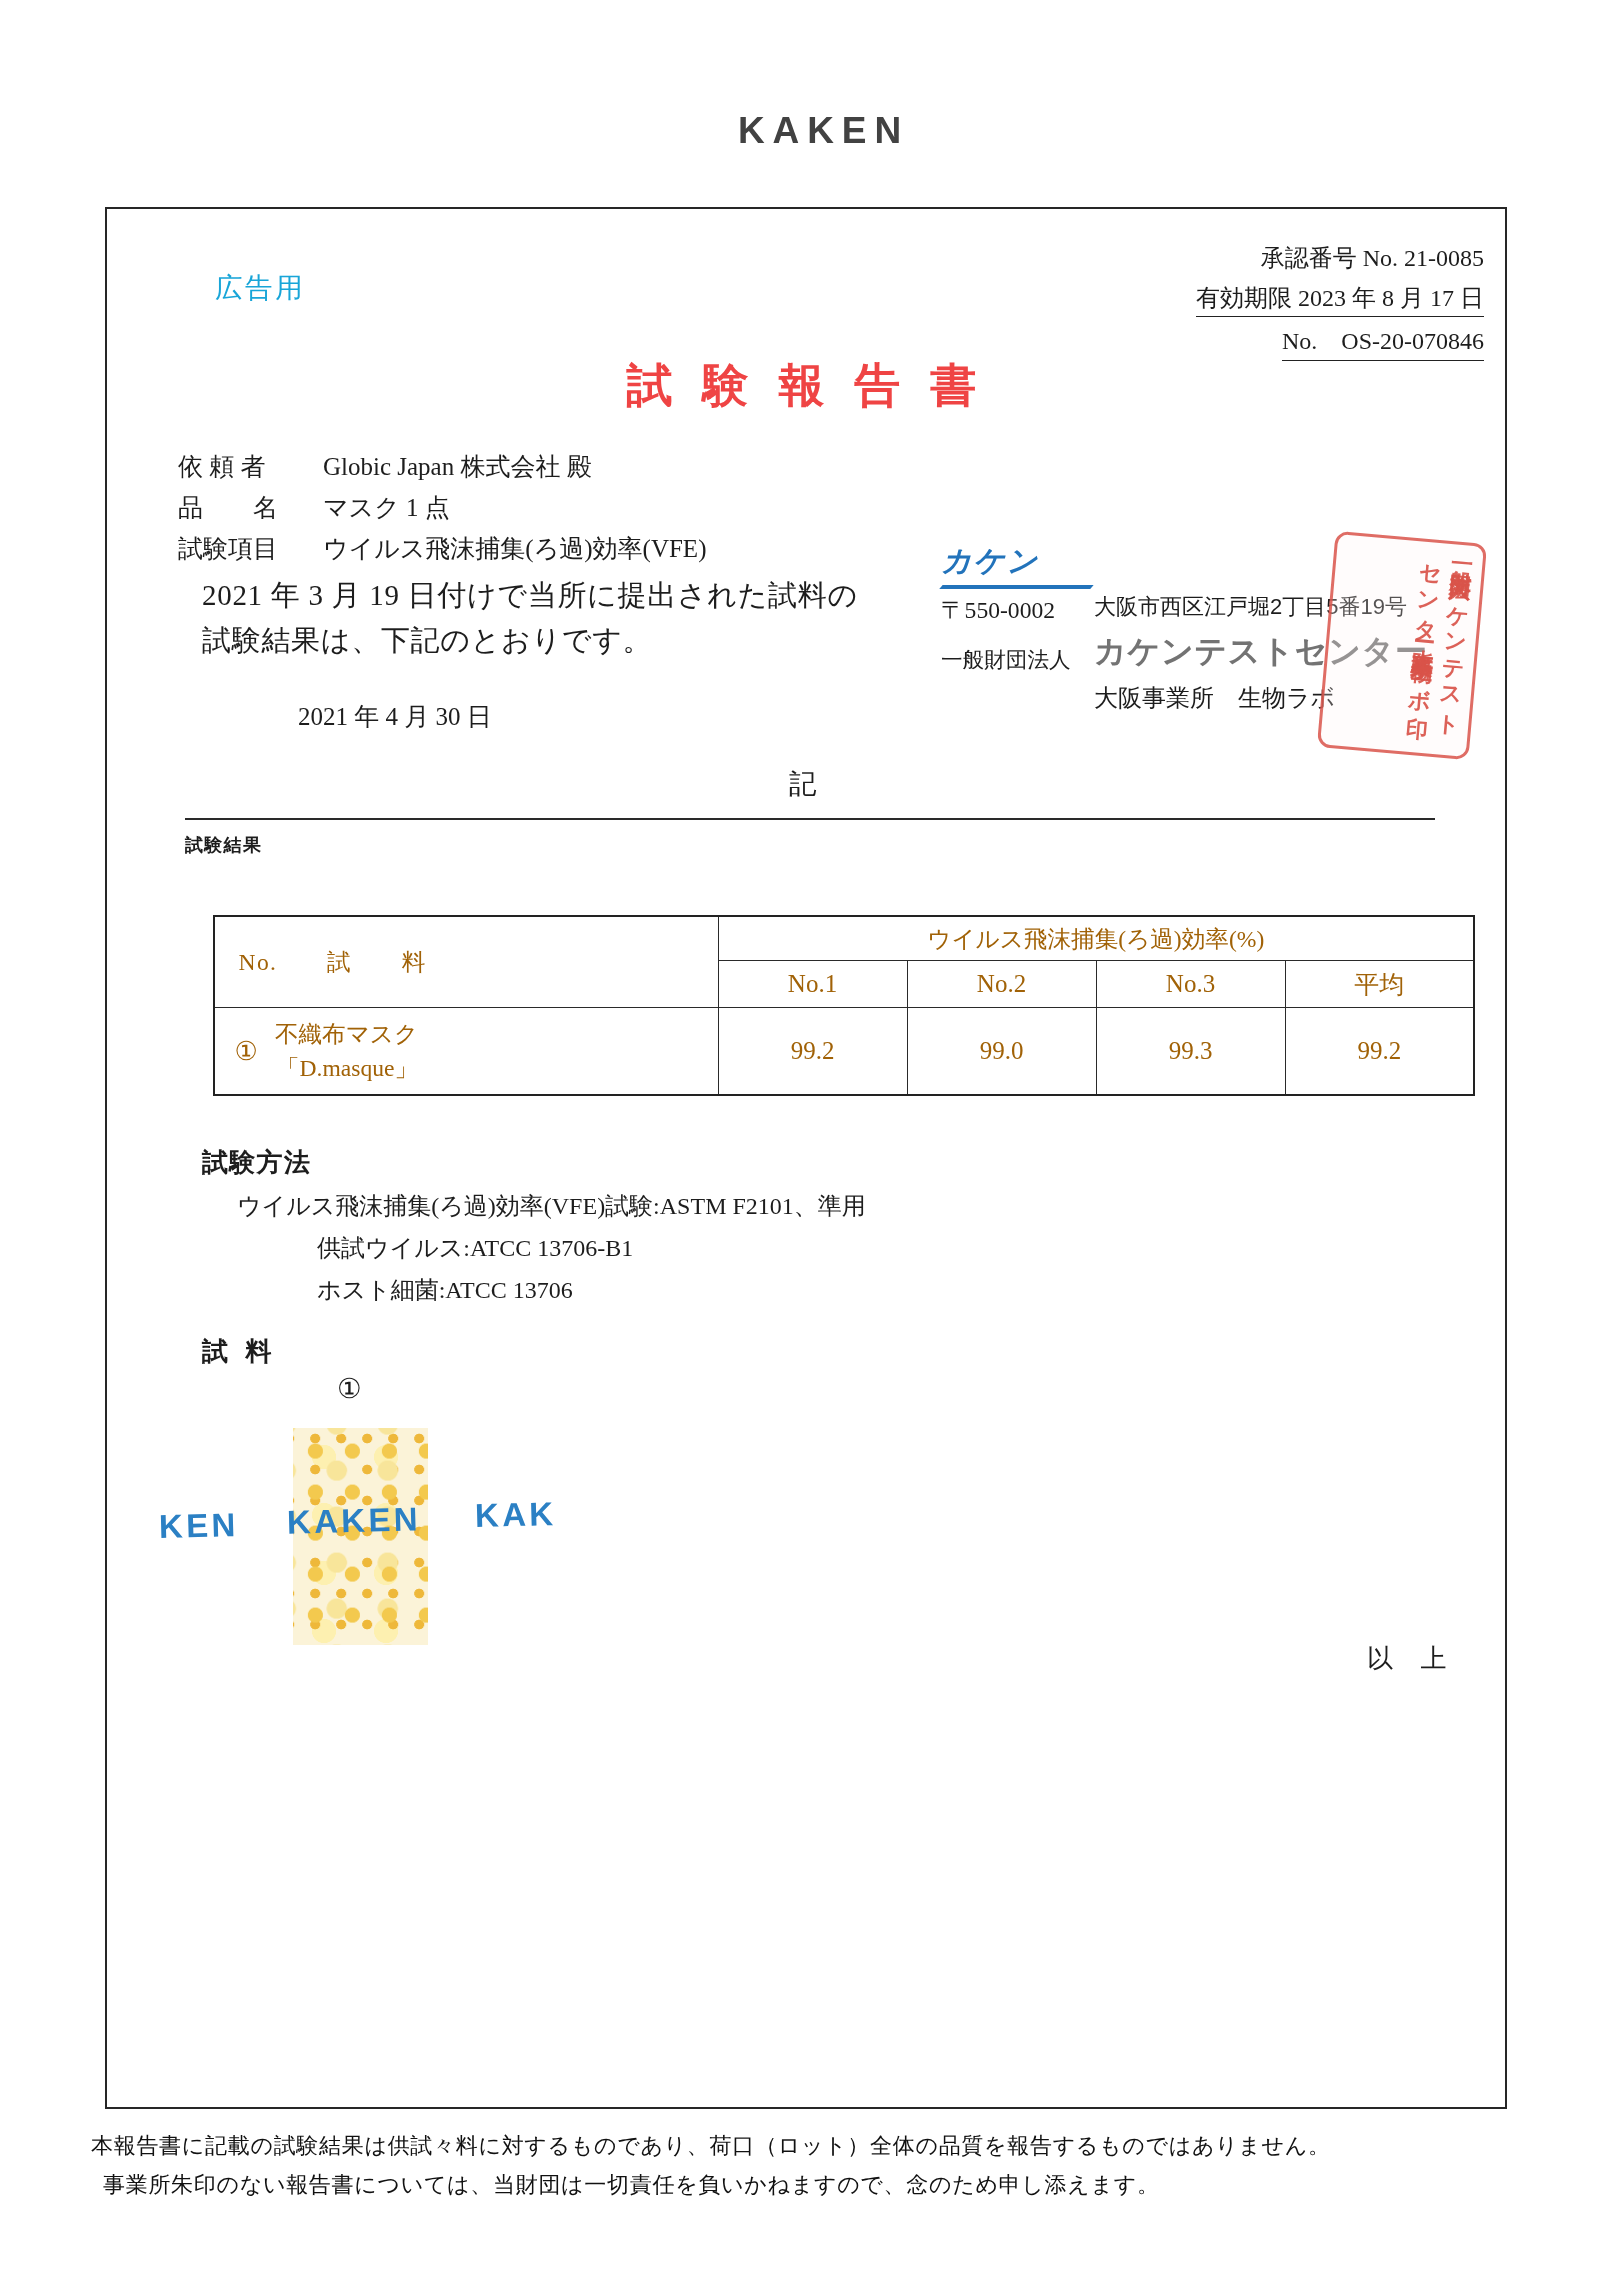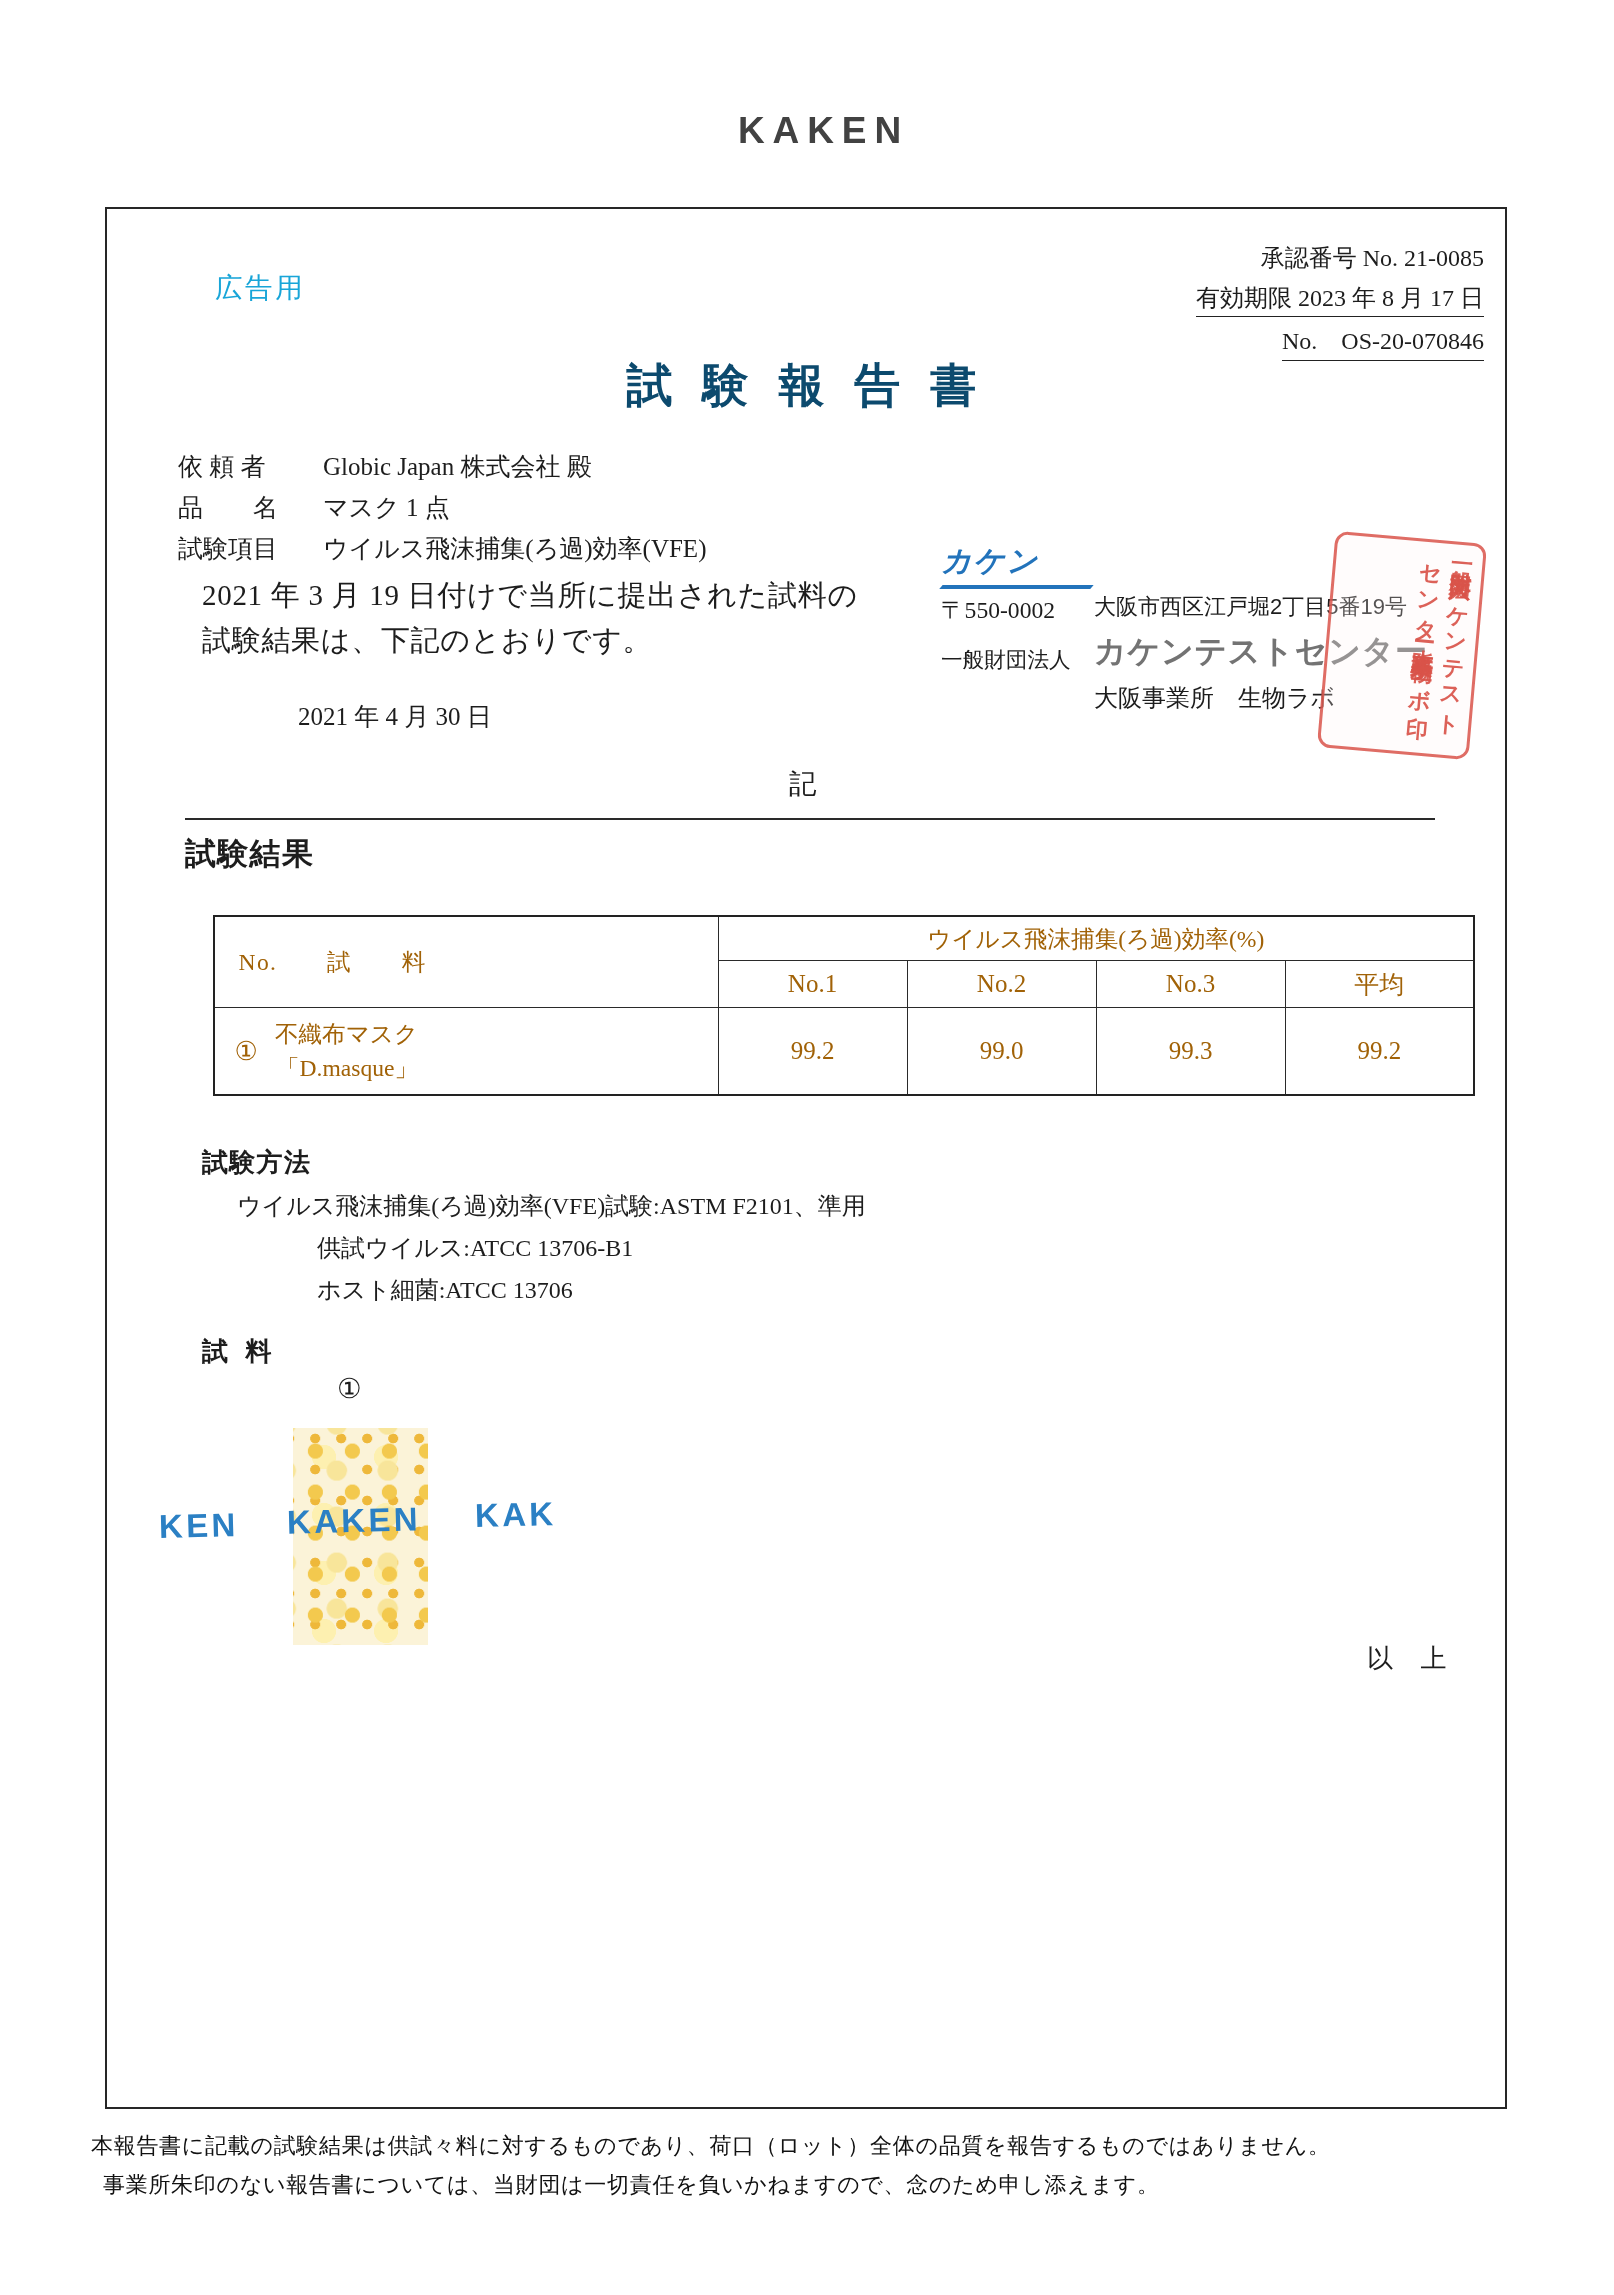--- a/index.html
+++ b/index.html
@@ -19,21 +19,21 @@
   
   .main-frame{left:105px;top:207px;width:1402px;height:1902px;border:2px solid #262626;box-sizing:border-box;}
 
   .ad-label{left:215px;top:270px;font-size:27.5px;font-weight:500;letter-spacing:2.6px;color:#18a5d8;}
 
   .approval-block{right:130px;top:242px;width:419px;text-align:right;font-size:24px;}
   .appr-line{margin-bottom:7.9px;}
   .underlined{display:inline-block;border-bottom:1.3px solid #222;padding-bottom:2.6px;}
 
   .doc-title{left:105px;top:355px;width:1402px;text-align:center;font-size:46px;font-weight:600;
-             letter-spacing:9.2px;color:#0c4a6e;}
+             letter-spacing:9.2px;color:#ef4444;}
 
   .client-block{left:178px;top:446px;font-size:25px;}
   .crow{display:flex;line-height:41px;}
   .clabel{display:inline-block;width:145px;}
 
   .body-par{left:202px;top:573px;font-size:29px;line-height:45px;letter-spacing:0.7px;}
   .date-line{left:298px;top:700px;font-size:25px;}
 
   
   .kaken-mark{left:941px;top:541px;font-family:"Liberation Sans","DejaVu Sans",sans-serif;
@@ -48,21 +48,21 @@
   .office{left:1094px;top:682px;font-size:24px;}
 
   .seal{left:1326px;top:537px;width:152px;height:217px;border:3.9px solid rgba(217,84,74,.85);
         border-radius:13px;box-sizing:border-box;color:rgba(217,84,74,.92);
         writing-mode:vertical-rl;text-orientation:upright;font-size:22px;line-height:1.4;
         padding:6.5px 5.2px;letter-spacing:2px;font-weight:600;overflow:hidden;
         transform:rotate(5deg);background:rgba(255,245,243,.25);}
 
   .ki{left:105px;top:766px;width:1402px;text-align:center;font-size:27.5px;letter-spacing:6.5px;}
   .divider{left:185px;top:818px;width:1250px;height:0;border-top:2px solid #2a2a2a;}
-  .results-heading{left:185px;top:833px;font-size:31px;font-weight:bold;letter-spacing:1.3px;}
+  .results-heading{left:185px;top:833px;font-size:18px;font-weight:bold;letter-spacing:1.3px;}
 
   
   .results-table{left:213px;top:915px;border-collapse:collapse;table-layout:fixed;width:1258px;
                  font-size:25px;color:#a16207;}
   .results-table td{border:1.3px solid #2a2a2a;text-align:center;vertical-align:middle;padding:0;}
   .results-table{border:2px solid #222;}
   .tr-group td{height:43px;font-size:23.6px;}
   .tr-sub td{height:46px;}
   .tr-data td{height:86px;}
   .td-samplehead{text-align:left !important;padding-left:23.6px !important;letter-spacing:1.3px;}

